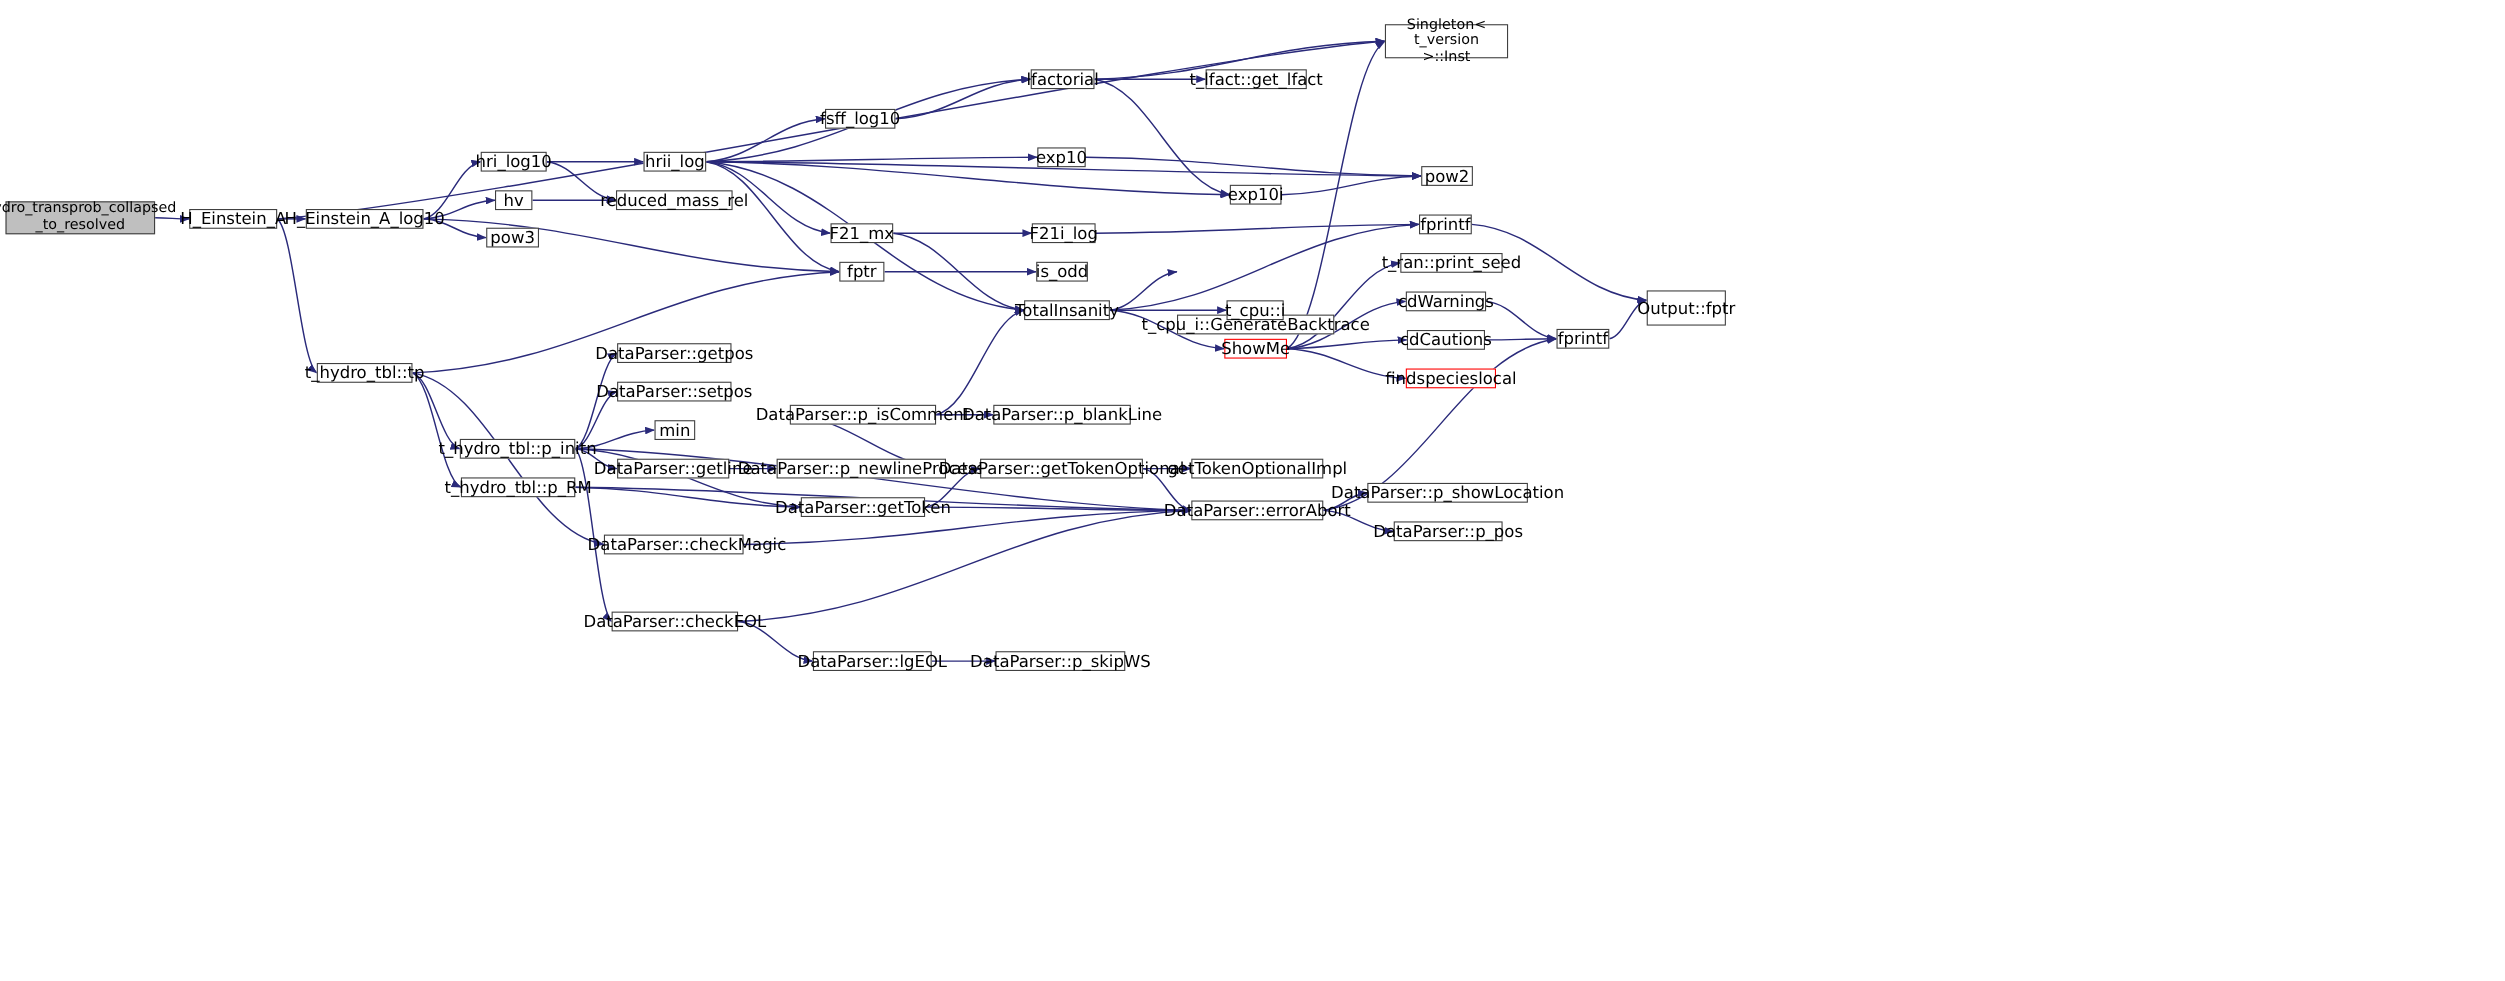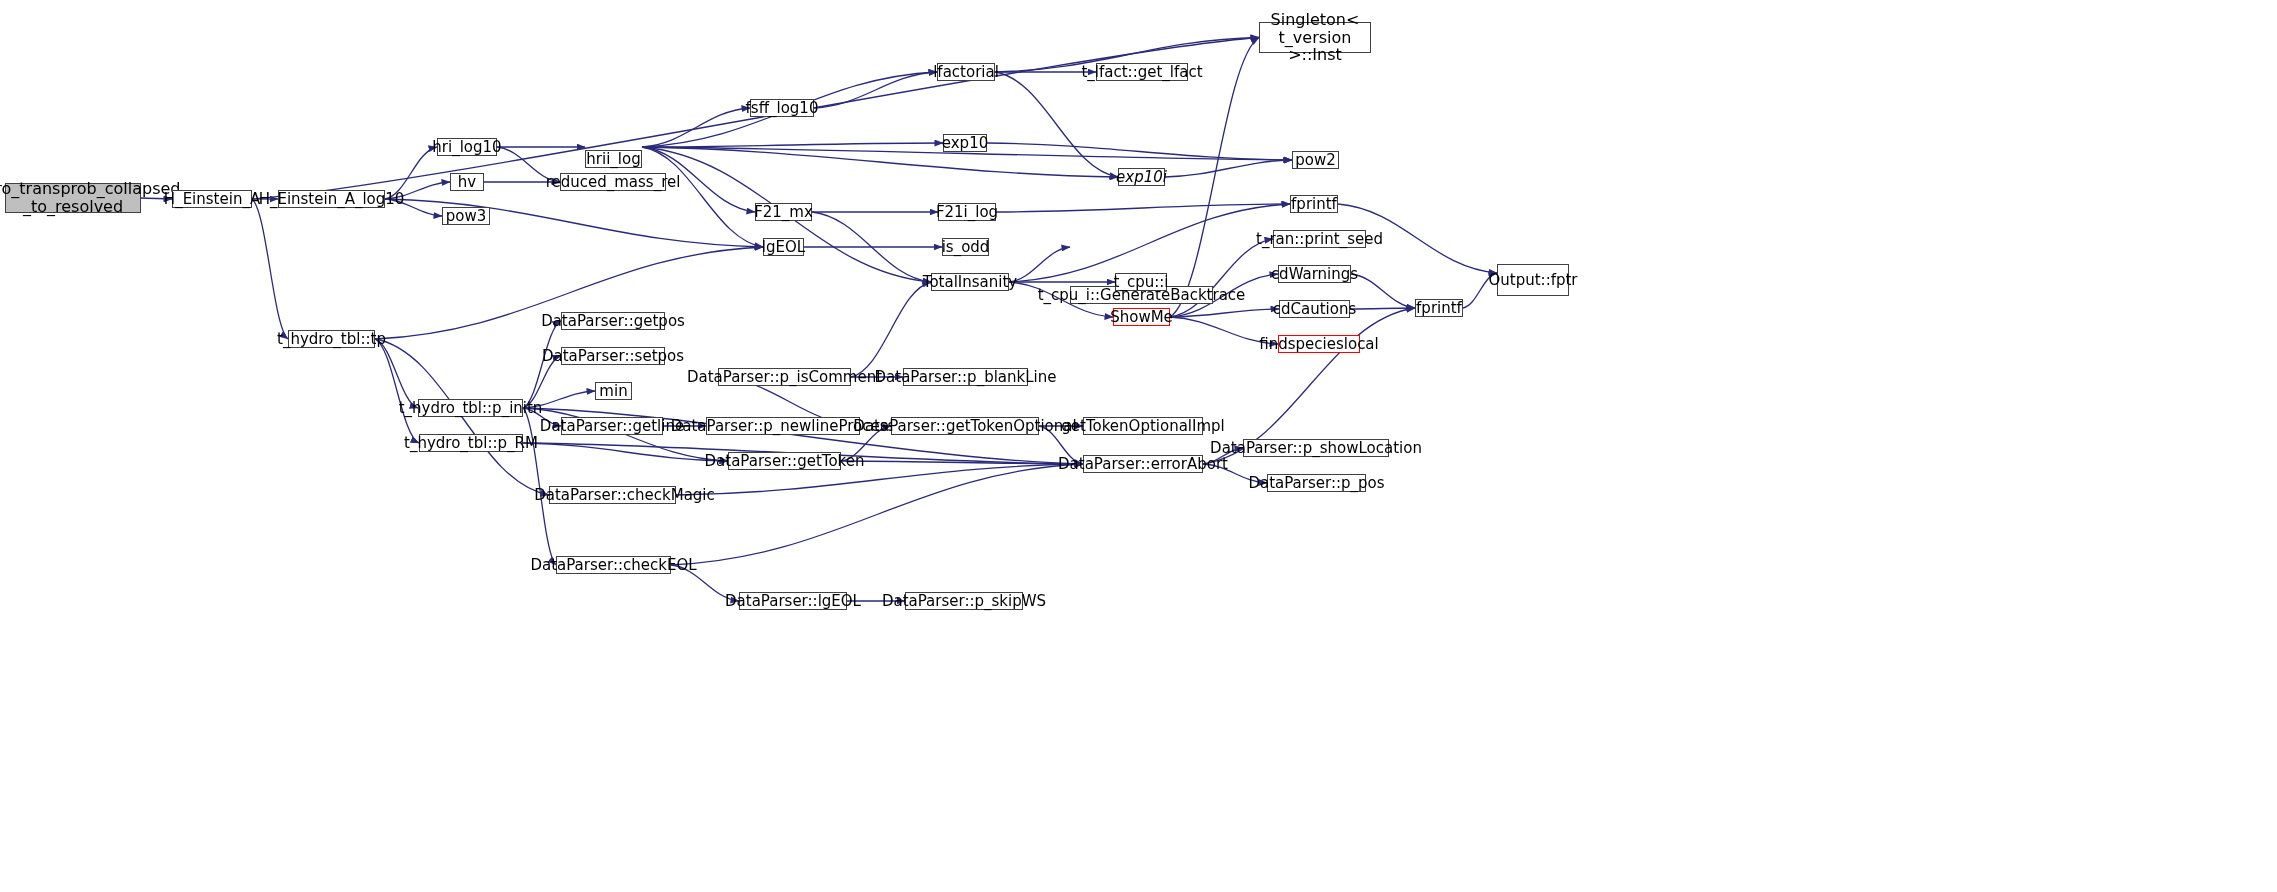--- a/index.html
+++ b/index.html
@@ -5,21 +5,21 @@
   html,body{margin:0;padding:0;background:#ffffff;}
   #canvas{position:relative;width:2277px;height:892px;background:#ffffff;
           font-family:"DejaVu Sans","Liberation Sans",sans-serif;overflow:hidden;}
   #edges{position:absolute;left:0;top:0;width:2277px;height:892px;}
   .node{position:absolute;box-sizing:border-box;display:flex;align-items:center;
         justify-content:center;text-align:center;background:#ffffff;
         border:1px solid #404040;color:#000000;font-size:15px;line-height:1.12;
         white-space:pre-line;padding:0 4px;}
   .node.root{background:#bfbfbf;border-color:#404040;}
   .node.alert{border-color:#ff0000;border-width:1px;}
-  .node.two-line{font-size:16px;}
+  .node.two-line{font-size:13px;}
 </style>
 </head>
 <body>
 
 <div id="canvas">
   <svg id="edges" xmlns="http://www.w3.org/2000/svg">
     <defs>
       <marker id="arw" markerWidth="9" markerHeight="7" refX="8.5" refY="3.5" orient="auto" markerUnits="userSpaceOnUse">
         <path d="M0,0 L9,3.5 L0,7 z" fill="#2a2a7a"></path>
       </marker>
@@ -98,31 +98,31 @@
       </g>
   </svg>
   <div id="nodes">
       <div class="node root two-line" style="left: 5px; top: 183px; width: 136px; height: 30px;">hydro_transprob_collapsed
 _to_resolved</div>
       <div class="node" style="left: 172px; top: 190px; width: 80px; height: 18px;">H_Einstein_A</div>
       <div class="node" style="left: 278px; top: 190px; width: 107px; height: 18px;">H_Einstein_A_log10</div>
       <div class="node" style="left: 437px; top: 138px; width: 60px; height: 18px;">hri_log10</div>
       <div class="node" style="left: 450px; top: 173px; width: 34px; height: 18px;">hv</div>
       <div class="node" style="left: 442px; top: 207px; width: 48px; height: 18px;">pow3</div>
-      <div class="node" style="left: 585px; top: 138px; width: 57px; height: 18px; margin-top: 12px;">hrii_log</div>
+      <div class="node" style="left: 585px; top: 138px; width: 57px; height: 18px;">hrii_log</div>
       <div class="node" style="left: 560px; top: 173px; width: 106px; height: 18px;">reduced_mass_rel</div>
       <div class="node" style="left: 750px; top: 99px; width: 64px; height: 18px;">fsff_log10</div>
       <div class="node" style="left: 937px; top: 63px; width: 58px; height: 18px; text-align: right;">lfactorial</div>
       <div class="node" style="left: 1096px; top: 63px; width: 92px; height: 18px;">t_lfact::get_lfact</div>
       <div class="node" style="left: 943px; top: 134px; width: 44px; height: 18px;">exp10</div>
-      <div class="node" style="left: 1118px; top: 168px; width: 47px; height: 18px; font-style: italic;">exp10i</div>
+      <div class="node" style="left: 1118px; top: 168px; width: 47px; height: 18px;">exp10i</div>
       <div class="node" style="left: 1292px; top: 151px; width: 47px; height: 18px;">pow2</div>
       <div class="node" style="left: 755px; top: 203px; width: 57px; height: 18px;">F21_mx</div>
       <div class="node" style="left: 938px; top: 203px; width: 58px; height: 18px;">F21i_log</div>
-      <div class="node" style="left: 763px; top: 238px; width: 41px; height: 18px;">lgEOL</div>
+      <div class="node" style="left: 763px; top: 238px; width: 41px; height: 18px;">fptr</div>
       <div class="node" style="left: 942px; top: 238px; width: 47px; height: 18px;">is_odd</div>
       <div class="node" style="left: 931px; top: 273px; width: 78px; height: 18px;">TotalInsanity</div>
       <div class="node" style="left: 1070px; top: 238px; width: 143px; height: 18px; margin-top: 48px;">t_cpu_i::GenerateBacktrace</div>
       <div class="node" style="left: 1115px; top: 273px; width: 52px; height: 18px;">t_cpu::i</div>
       <div class="node alert" style="left: 1113px; top: 308px; width: 57px; height: 18px;">ShowMe</div>
       <div class="node" style="left: 1273px; top: 230px; width: 93px; height: 18px;">t_ran::print_seed</div>
       <div class="node" style="left: 1278px; top: 265px; width: 73px; height: 18px;">cdWarnings</div>
       <div class="node" style="left: 1279px; top: 300px; width: 71px; height: 18px;">cdCautions</div>
       <div class="node alert" style="left: 1278px; top: 335px; width: 82px; height: 18px;">findspecieslocal</div>
       <div class="node" style="left: 1290px; top: 195px; width: 48px; height: 18px;">fprintf</div>

